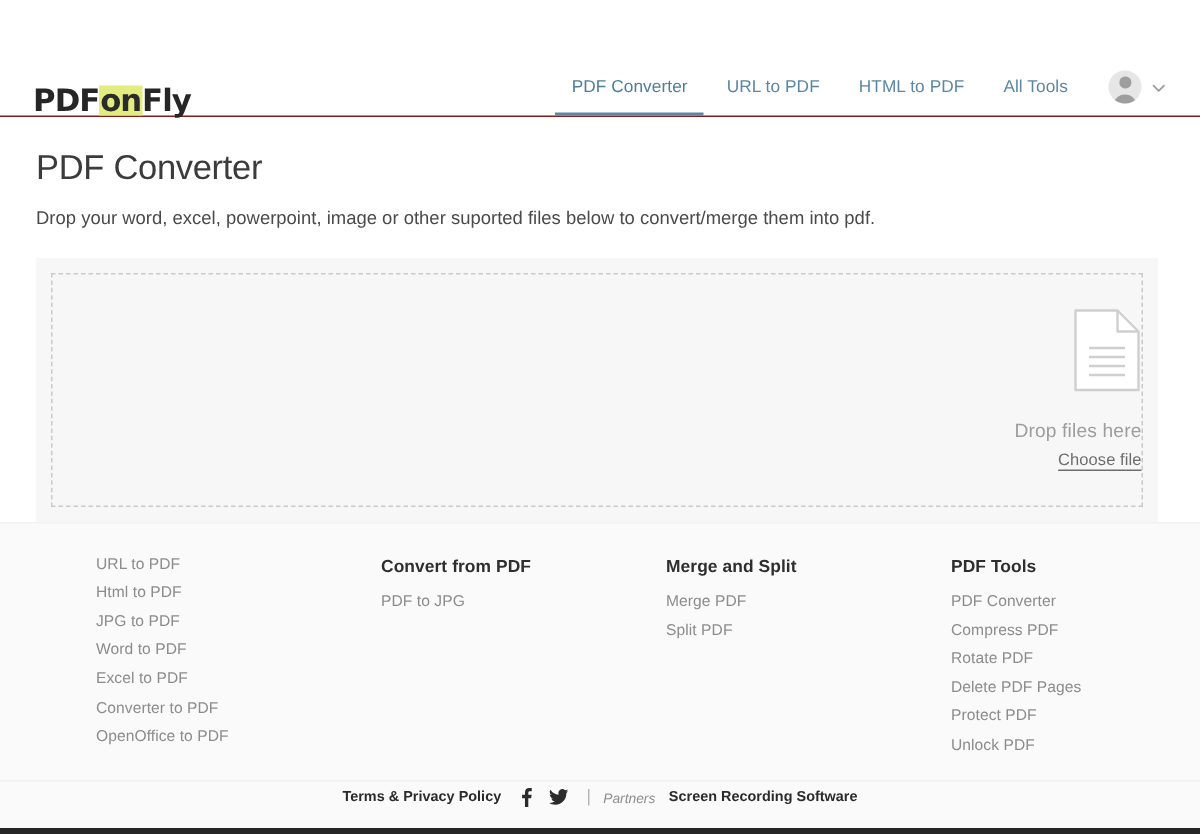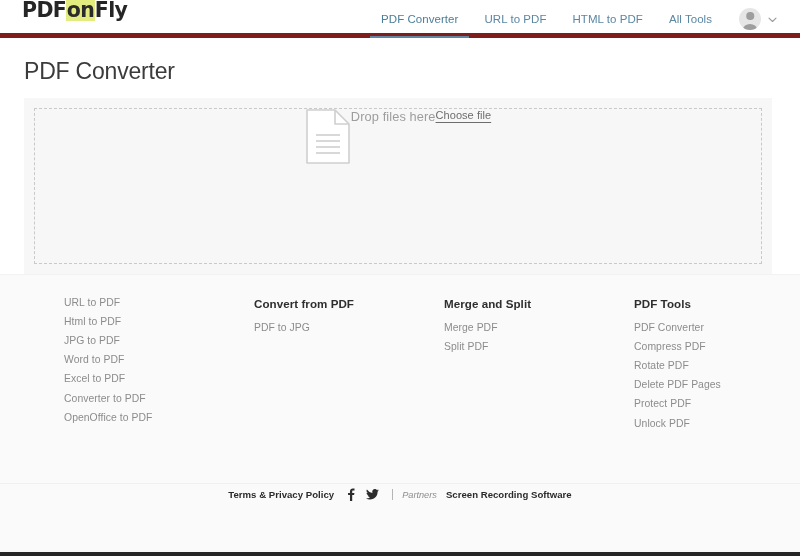--- a/index.html
+++ b/index.html
@@ -21,26 +21,27 @@
     background: #ffffff;
     display: flex;
     flex-direction: column;
   }
 
   
   .header {
     height: 38px;
     min-height: 38px;
     background: #ffffff;
-    border-bottom: 5px solid #7f1d1d;
-    display: flex;
-    align-items: flex-start;
+    border-bottom: 1px solid #7f1d1d;
+    display: flex;
+    align-items: flex-end;
     justify-content: space-between;
     padding: 0 22px 0 22px;
     position: relative;
+    margin-top: 40px;
   }
 
   .logo {
     font-size: 20.5px;
     font-weight: bold;
     letter-spacing: -0.6px;
     color: #262626;
     line-height: 1;
     display: flex;
     align-items: baseline;
@@ -151,22 +152,22 @@
     background: #f7f7f7;
     padding: 10px;
     height: 176px;
     width: 748px;
   }
   .drop-zone {
     border: 1px dashed #c9c9c9;
     height: 100%;
     width: 100%;
     display: flex;
-    flex-direction: row;
-    align-items: flex-start;
+    flex-direction: column;
+    align-items: flex-end;
     justify-content: center;
     cursor: pointer;
   }
 
   .doc-icon {
     width: 46px;
     height: 56px;
     margin-bottom: 17px;
   }
 
@@ -284,20 +285,21 @@
         <svg class="chev" viewBox="0 0 12 12">
           <path d="M2.2 4.4 L6 8.2 L9.8 4.4" fill="none" stroke="#9b9b9b" stroke-width="1.25" stroke-linecap="round" stroke-linejoin="round"></path>
         </svg>
       </div>
     </div>
   </div>
 
   <div class="main">
 
     <h1 class="page-title">PDF Converter</h1>
+    <div class="page-sub">Drop your word, excel, powerpoint, image or other suported files below to convert/merge them into pdf.</div>
 
     <div class="drop-panel">
       <div class="drop-zone">
 
         <svg class="doc-icon" viewBox="0 0 46 56">
           <path d="M2 1 H30 L44 15 V54 H2 Z" fill="#ffffff" stroke="#cfcfcf" stroke-width="1.6" stroke-linejoin="round"></path>
           <path d="M30 1 V15 H44" fill="none" stroke="#cfcfcf" stroke-width="1.6" stroke-linejoin="round"></path>
           <line x1="11" y1="26" x2="35" y2="26" stroke="#cfcfcf" stroke-width="1.6"></line>
           <line x1="11" y1="32" x2="35" y2="32" stroke="#cfcfcf" stroke-width="1.6"></line>
           <line x1="11" y1="38" x2="35" y2="38" stroke="#cfcfcf" stroke-width="1.6"></line>

